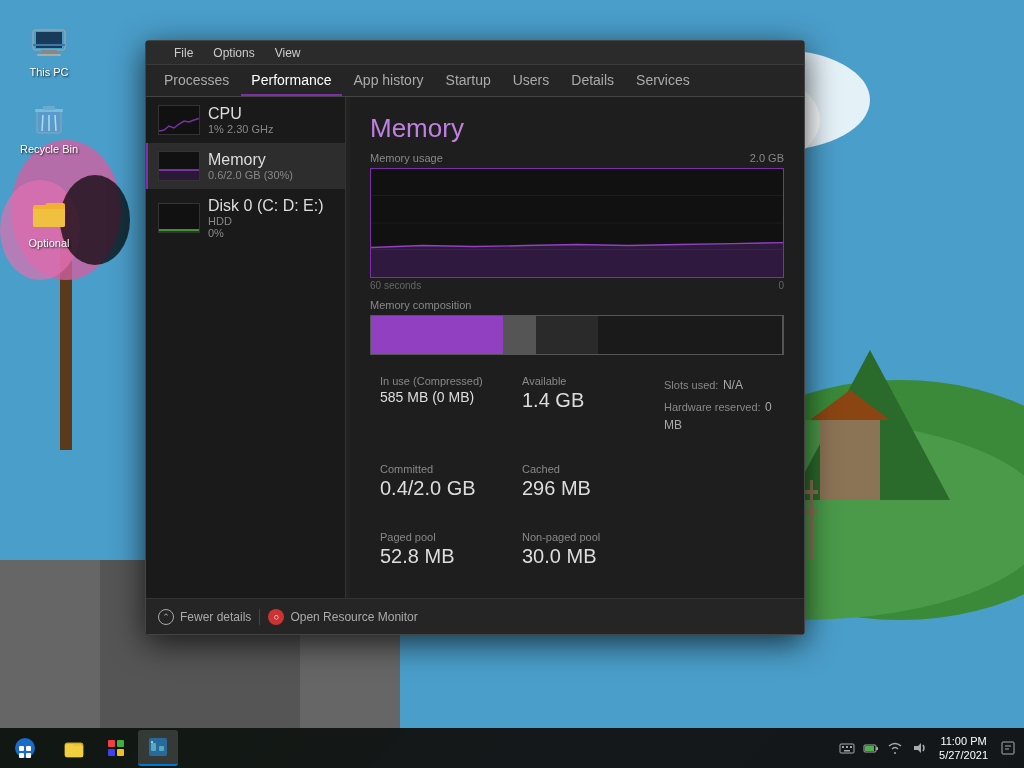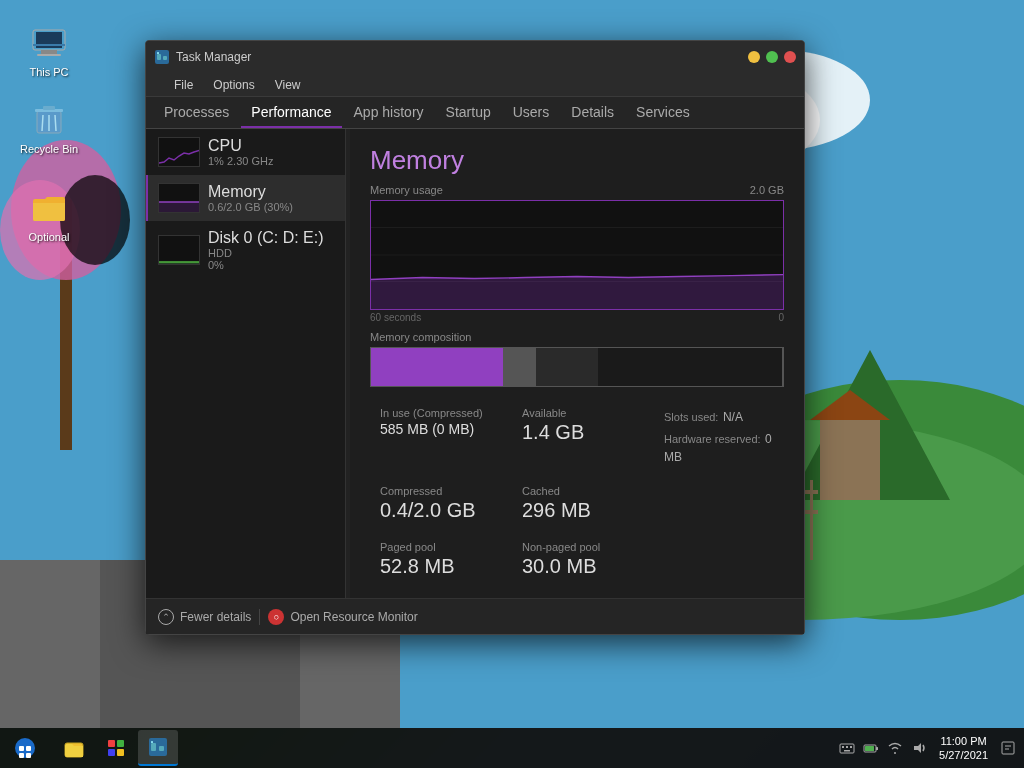--- a/index.html
+++ b/index.html
@@ -475,48 +475,32 @@
         <rect x="2" y="6" width="32" height="20" rx="2" fill="#4a9eca" stroke="#aaa" stroke-width="1"></rect>
         <rect x="5" y="8" width="26" height="16" fill="#1a3a5a"></rect>
         <rect x="10" y="26" width="16" height="4" fill="#888"></rect>
         <rect x="6" y="30" width="24" height="2" fill="#aaa" rx="1"></rect>
         <rect x="2" y="20" width="32" height="2" fill="#3a7aaa"></rect>
       </svg>
     </div>
     <span>This PC</span>
   </div>
 
-  <div class="desktop-icon" style="top:183px; left:14px;">
+  <div class="desktop-icon" style="top:189px; left:14px;">
     <div class="icon-img">
       <svg width="36" height="36" viewBox="0 0 36 36">
         <path d="M2 12 Q2 10 4 10 L14 10 L16 8 L32 8 Q34 8 34 10 L34 30 Q34 32 32 32 L4 32 Q2 32 2 30 Z" fill="#f0b030"></path>
         <path d="M2 14 L34 14 L34 30 Q34 32 32 32 L4 32 Q2 32 2 30 Z" fill="#f0c040"></path>
       </svg>
     </div>
     <span>Optional</span>
   </div>
 
   <div class="window">
 
-    <div class="title-bar">
-      <div class="title-bar-icon">
-        <svg width="16" height="16" viewBox="0 0 16 16">
-          <rect x="1" y="1" width="14" height="14" rx="2" fill="#2a6a9a"></rect>
-          <rect x="3" y="5" width="4" height="6" fill="#5ab" rx="1"></rect>
-          <rect x="9" y="7" width="4" height="4" fill="#5ab" rx="1"></rect>
-          <rect x="3" y="3" width="2" height="2" fill="#8de" rx="0.5"></rect>
-        </svg>
-      </div>
-      <span class="title-bar-text">Task Manager</span>
-      <div class="window-controls">
-        <div class="wc-btn wc-min"></div>
-        <div class="wc-btn wc-max"></div>
-        <div class="wc-btn wc-close"></div>
-      </div>
-    </div>
 
     <div class="menu-bar">
       <span class="menu-item">File</span>
       <span class="menu-item">Options</span>
       <span class="menu-item">View</span>
     </div>
 
     <div class="tab-bar">
       <div class="tab">Processes</div>
       <div class="tab active">Performance</div>
@@ -635,21 +619,21 @@
                 <span class="stat-sub-value">N/A</span>
               </div>
             </div>
             <div style="margin-top:4px;">
               <span class="stat-label">Hardware reserved:</span>
               <span class="stat-sub-value">0 MB</span>
             </div>
           </div>
 
           <div class="stat-item">
-            <span class="stat-label">Compressed</span>
+            <span class="stat-label">Committed</span>
             <span class="stat-value">0.4/2.0 GB</span>
           </div>
 
           <div class="stat-item">
             <span class="stat-label">Cached</span>
             <span class="stat-value">296 MB</span>
           </div>
 
           <div class="stat-item"></div>
 

